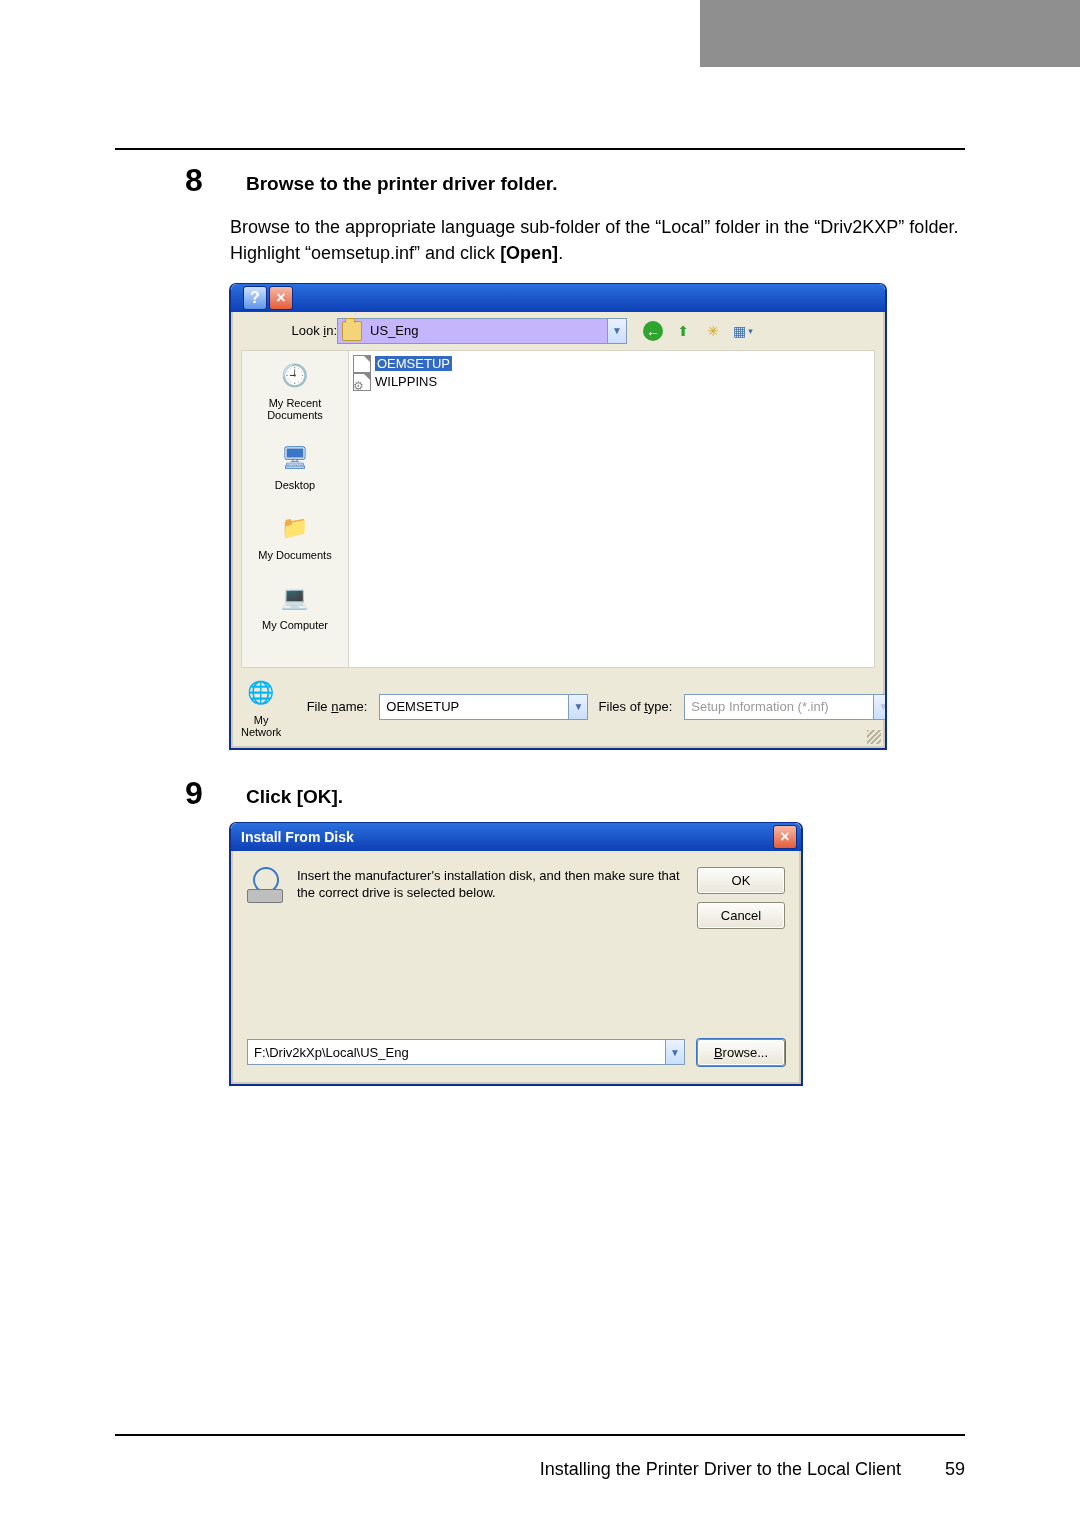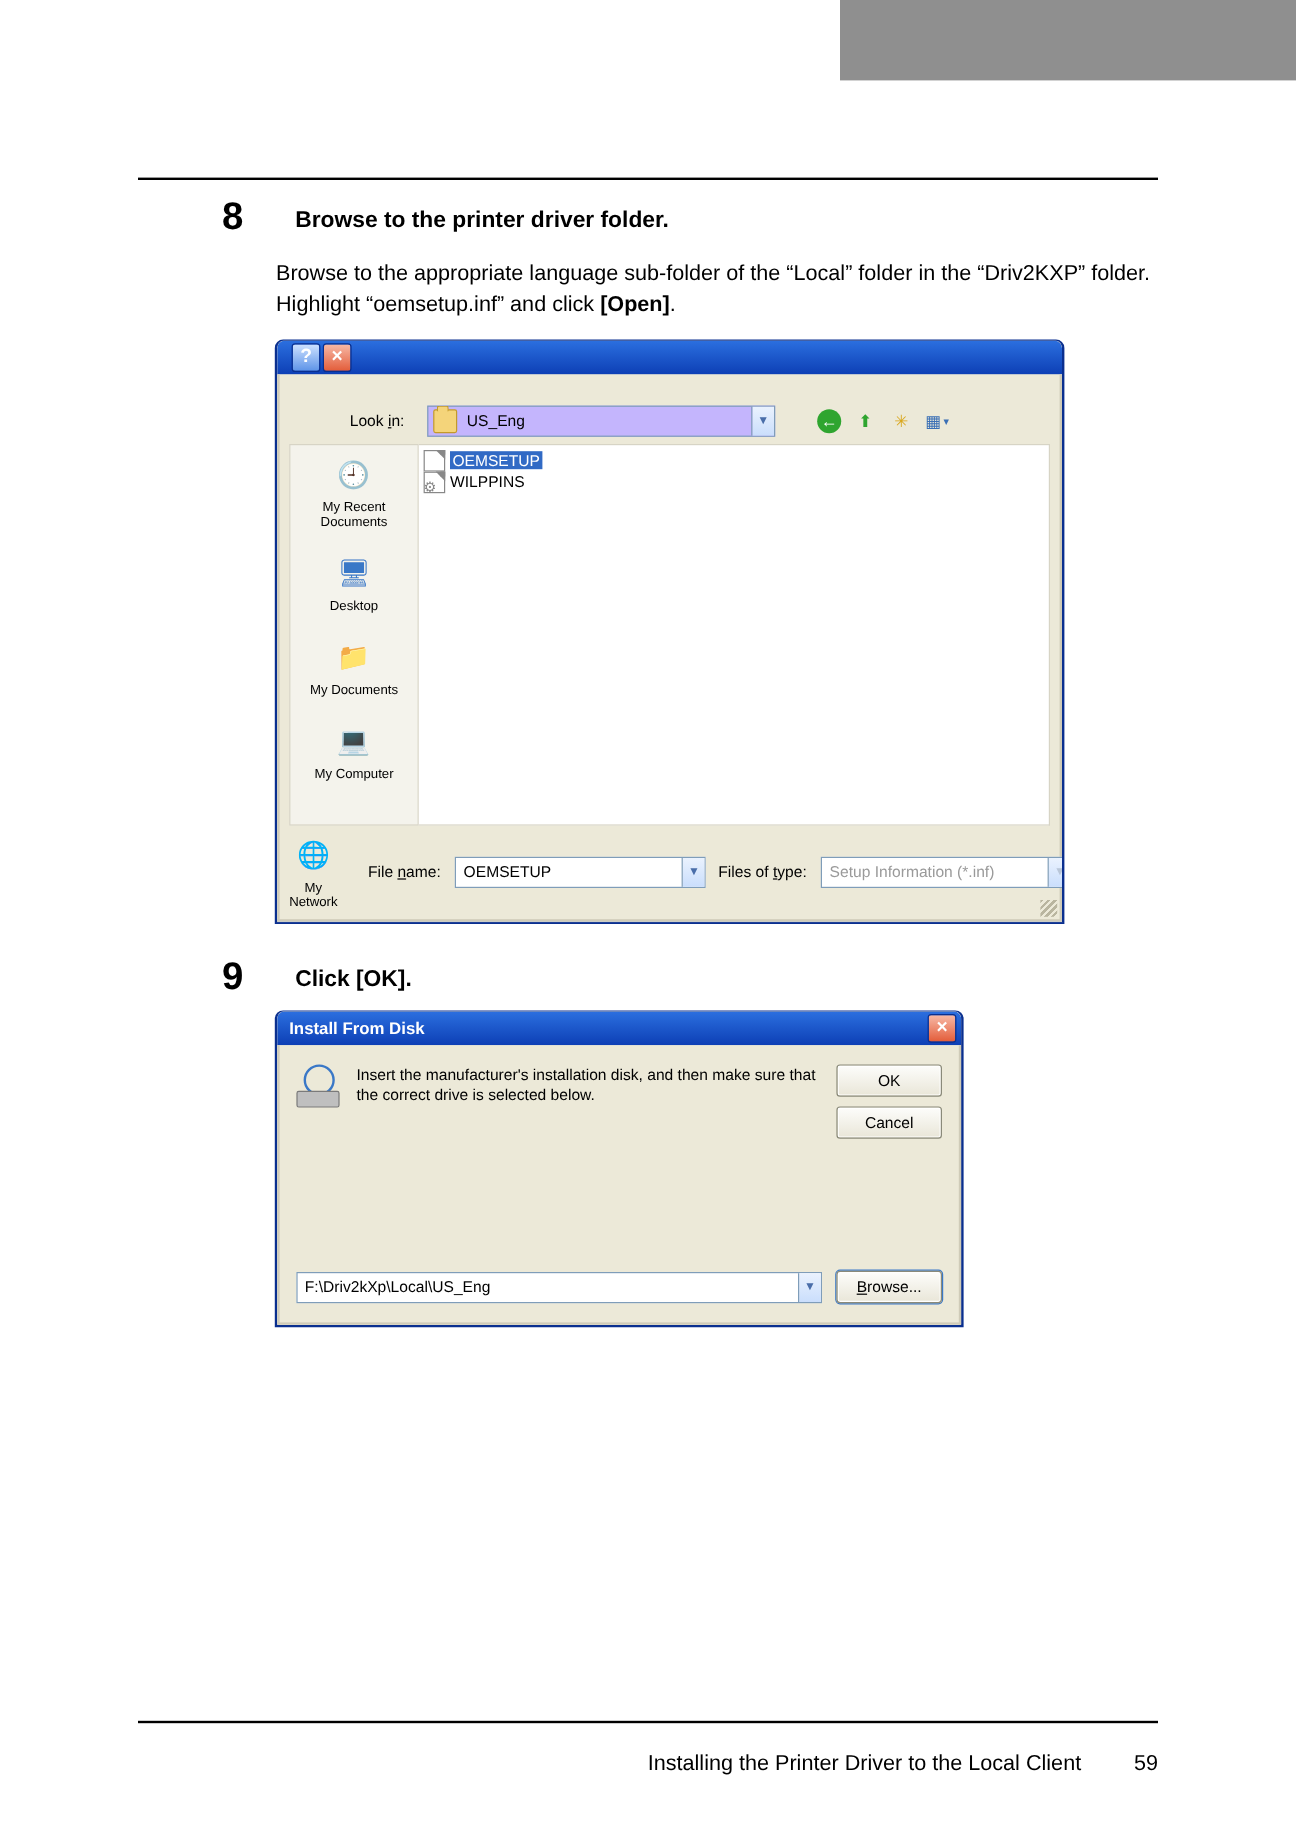--- a/index.html
+++ b/index.html
@@ -32,21 +32,21 @@
   .shot{margin-top:14px}
   
   .xp-window{border:1px solid var(--xp-border);border-top:none;border-radius:6px 6px 0 0;overflow:hidden;box-shadow:0 0 0 1px #0a2f8f;background:var(--xp-face)}
   .xp-title{height:28px;display:flex;align-items:center;padding:0 4px 0 10px;color:#fff;font:700 14px/28px "Tahoma",Arial;background:linear-gradient(var(--xp-blue-top),var(--xp-blue-bot));border-top-left-radius:6px;border-top-right-radius:6px}
   .xp-title .t{flex:1}
   .xp-tbtn{width:22px;height:22px;margin-left:2px;border:1px solid #0a2f8f;border-radius:3px;display:flex;align-items:center;justify-content:center;font:700 16px/1 Arial;background:linear-gradient(#f7b9a6,#e35d3a);color:#fff}
   .xp-tbtn.help{background:linear-gradient(#cde1ff,#5e94e8);color:#fff}
   .xp-client{background:var(--xp-face);border:2px solid #cfcbb8;border-top:none;padding:6px 8px 8px}
   
   .lf{width:654px}
-  .lf-row{display:flex;align-items:center;gap:19px;margin-top:20px}
+  .lf-row{display:flex;align-items:center;gap:0;margin-top:0}
   .lbl{font:400 13px "Tahoma",Arial;text-align:right}
   .lbl .u{text-decoration:underline}
   .combo{display:flex;align-items:center;height:24px;background:#c4b5fd;border:1px solid var(--drop-border)}
   .combo .ic{width:18px;height:18px;margin:0 4px;background:#f4d47a;border:1px solid #c39a2b;border-radius:2px;position:relative}
   .combo .ic::before{content:"";position:absolute;left:2px;top:-4px;width:8px;height:4px;background:#f4d47a;border:1px solid #c39a2b;border-bottom:none;border-radius:2px 2px 0 0}
   .combo .txt{flex:1;font:400 13px "Tahoma",Arial;padding:0 4px}
   .combo .dd{width:18px;height:100%;border-left:1px solid var(--drop-border);background:linear-gradient(#eaf2fe,#cadefc);display:flex;align-items:center;justify-content:center;color:#4a6ea9;font-size:10px}
   .toolbtns{display:flex;align-items:center;gap:10px;margin-left:16px}
   .tb{width:20px;height:20px;display:flex;align-items:center;justify-content:center;font-size:14px}
   .tb.back{color:#fff;background:#2fa52f;border-radius:50%}
@@ -81,21 +81,21 @@
   .ifd{width:570px}
   .ifd .xp-client{padding:16px 14px 16px 14px}
   .ifd-top{display:flex;gap:14px}
   .disk-ic{width:36px;height:36px;position:relative}
   .disk-ic .disc{position:absolute;left:6px;top:0;width:22px;height:22px;border:2px solid #3a78c7;border-radius:50%}
   .disk-ic .drv{position:absolute;left:0;bottom:0;width:34px;height:12px;background:#bfbfbf;border:1px solid #7a7a7a;border-radius:2px}
   .ifd-msg{flex:1;font:400 13px/1.35 "Tahoma",Arial}
   .ifd-btns{display:flex;flex-direction:column;gap:8px;align-items:flex-end}
   .ifd-lower{margin-top:110px}
   .ifd-lower .lab{font:400 13px "Tahoma",Arial;margin-bottom:4px}
-  .ifd-row{display:flex;gap:12px;align-items:flex-end}
+  .ifd-row{display:flex;gap:12px;align-items:center}
   .grip{position:absolute;right:2px;bottom:2px;width:14px;height:14px;background:repeating-linear-gradient(135deg,#b9b59f 0 2px,transparent 2px 4px)}
 </style>
 </head>
 <body>
 
 <div class="page">
   <div class="topbar">
     <div class="light"></div>
       <div class="dark"></div>
   </div>

